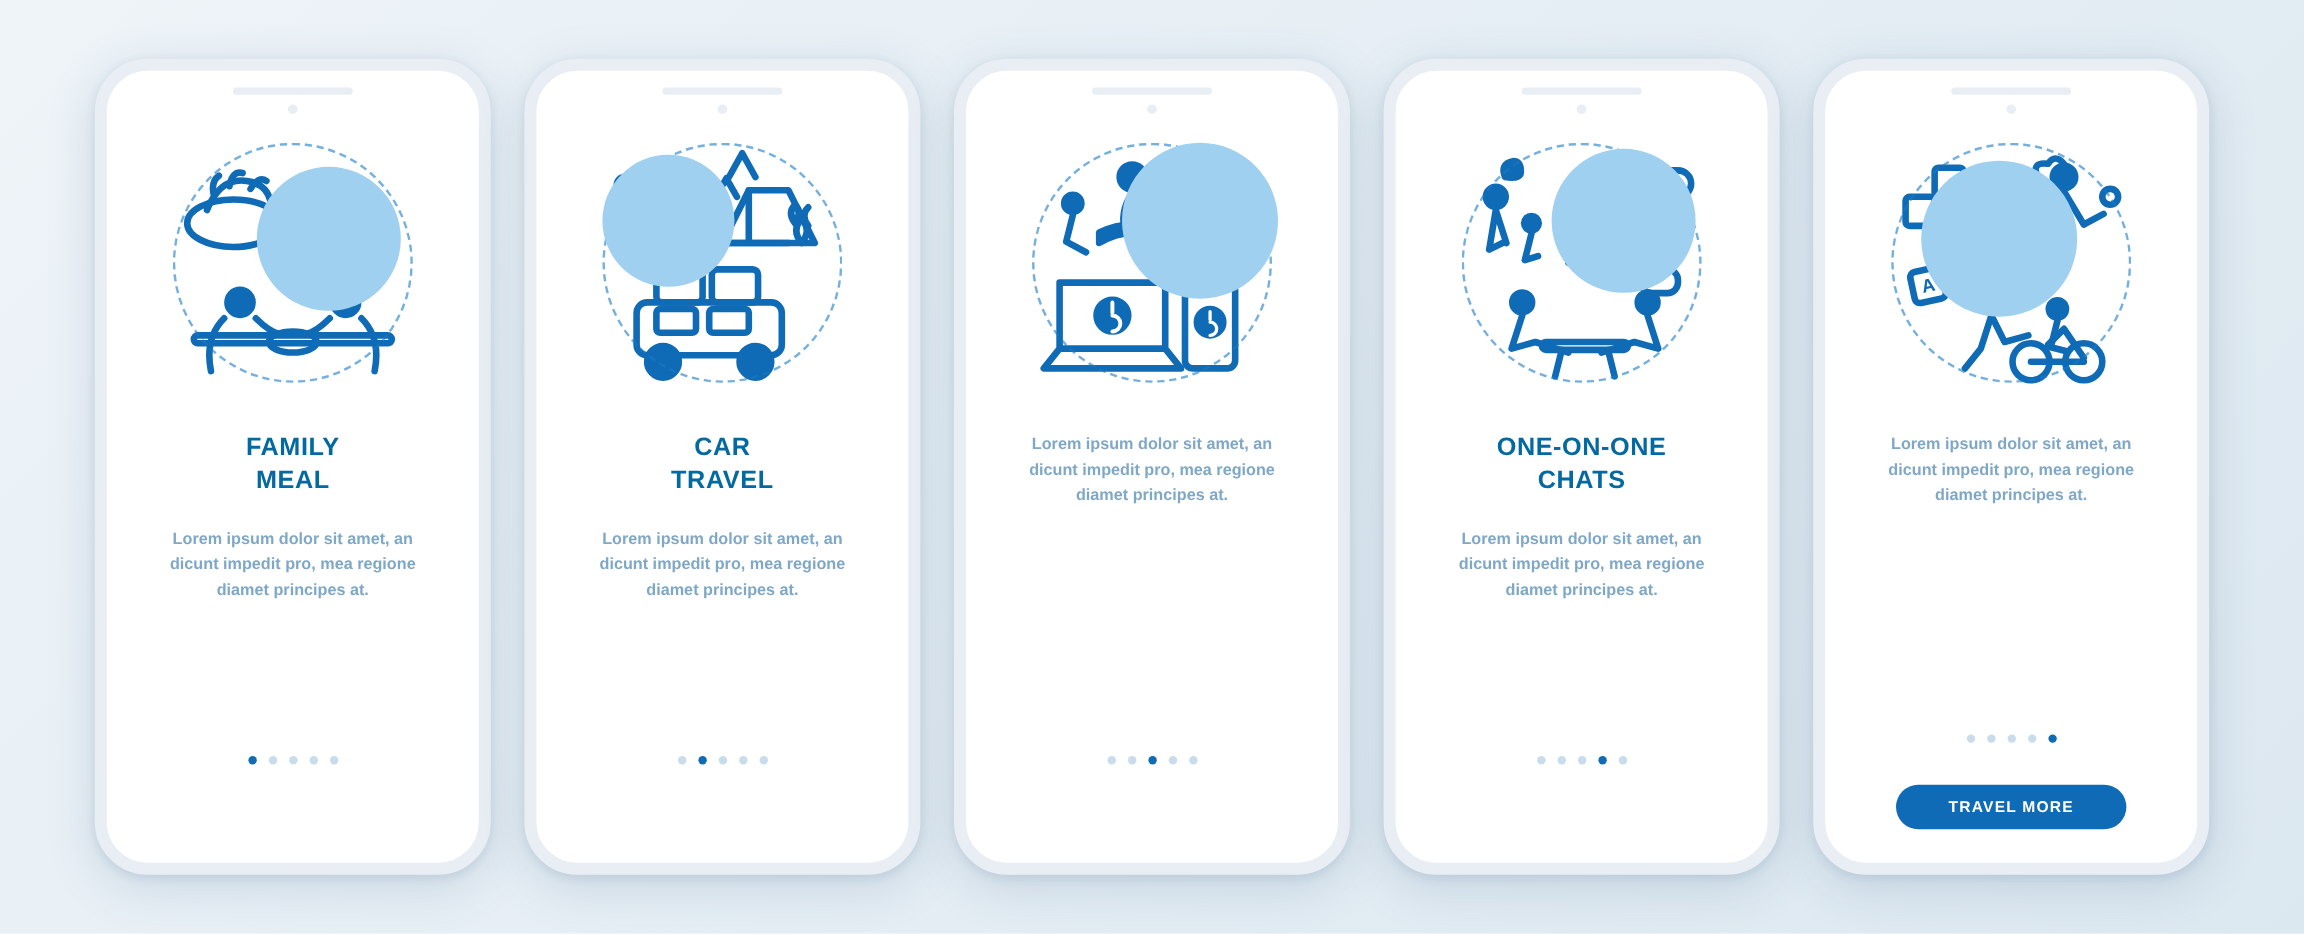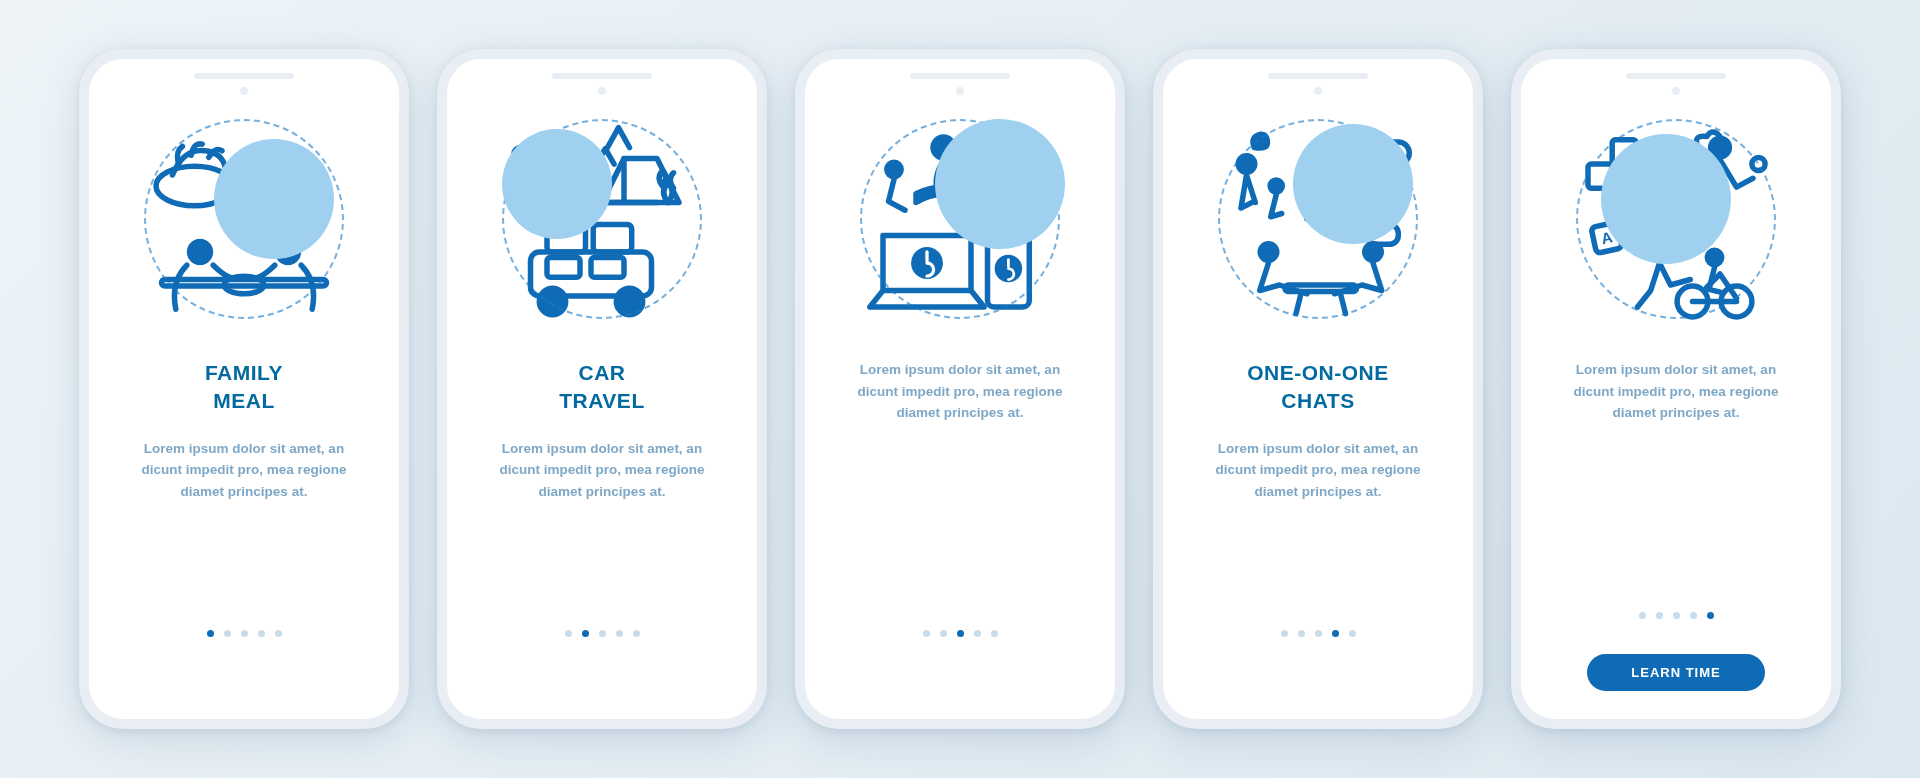--- a/index.html
+++ b/index.html
@@ -297,14 +297,14 @@
     </svg>
   </div>
   <p class="desc">Lorem ipsum dolor sit amet, an dicunt impedit pro, mea regione diamet principes at.</p>
   <div class="dots" style="bottom:100px">
     <span class="dot"></span>
     <span class="dot"></span>
     <span class="dot"></span>
     <span class="dot"></span>
     <span class="dot active"></span>
   </div>
-  <button class="cta">LEARN TIME</button>
+  <button class="cta">TRAVEL MORE</button>
 </div>
 
 </body></html>

